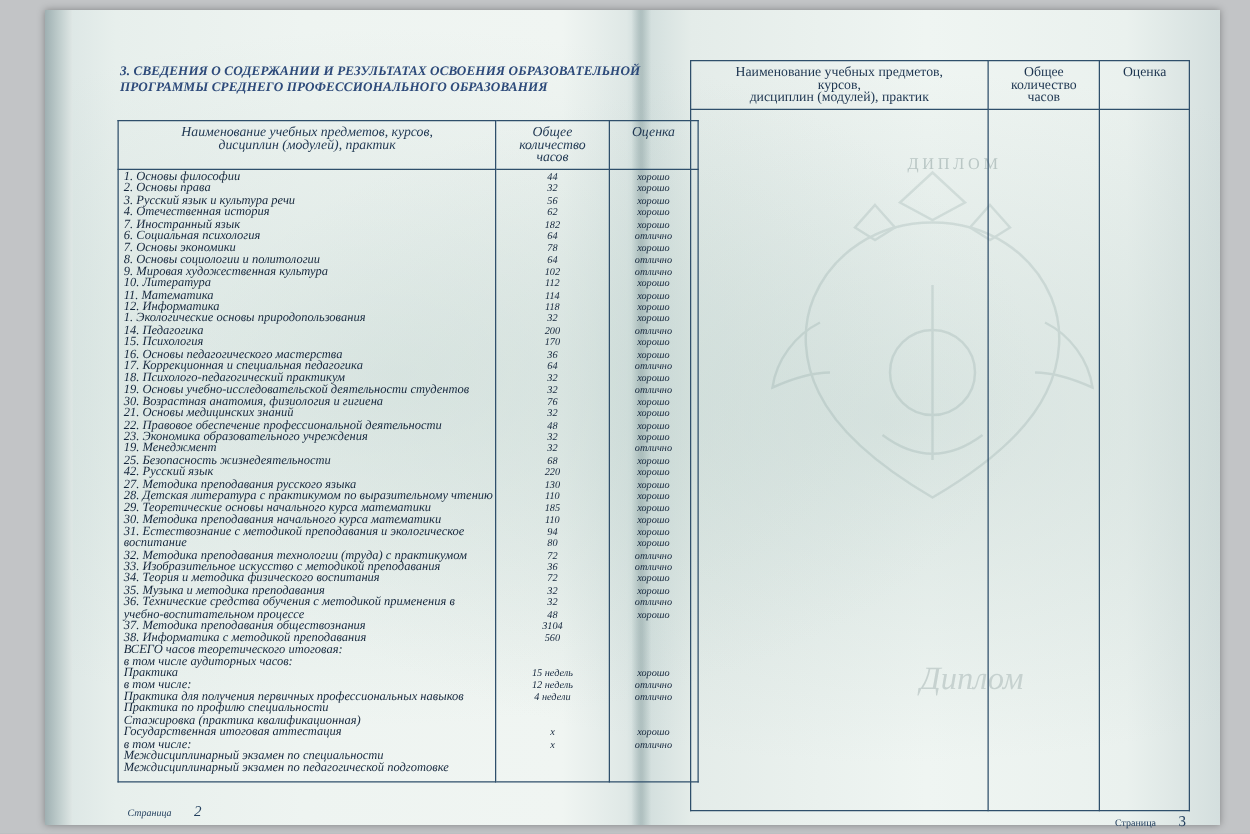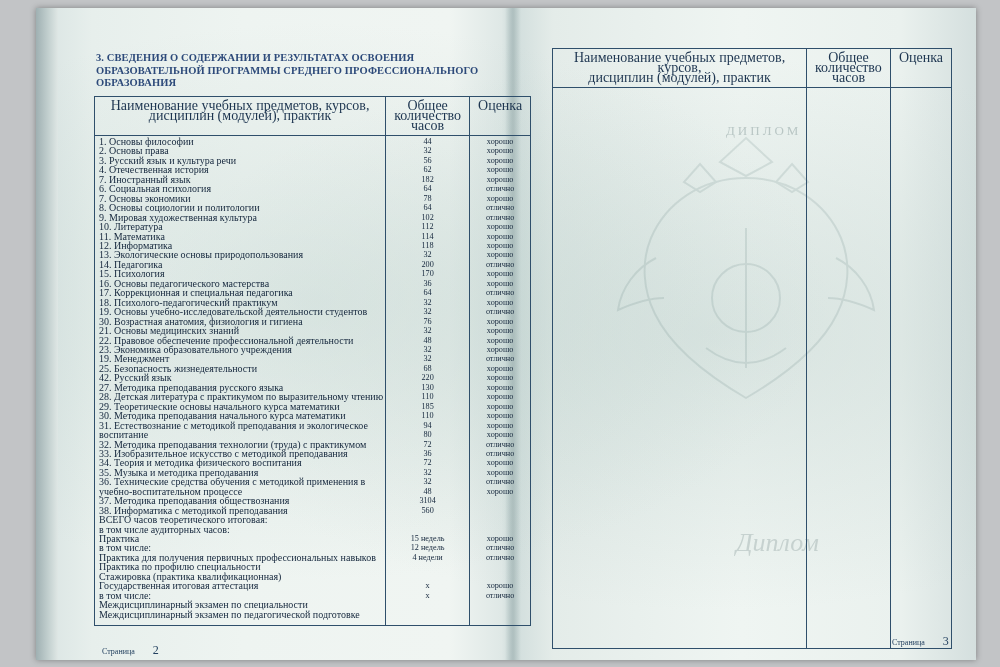--- a/index.html
+++ b/index.html
@@ -111,20 +111,21 @@
     pointer-events: none;
   }
 
   
   .left-page {
     position: absolute;
     left: 30px;
     top: 0;
     width: 440px;
     height: 652px;
+    font-style: italic;
   }
   .section-title {
     position: absolute;
     left: 30px;
     top: 44px;
     width: 425px;
     color: #2d4a7a;
     font-family: "Liberation Serif", serif;
     font-weight: bold;
     font-size: 10.5px;
@@ -137,23 +138,23 @@
     font-family: "Liberation Serif", serif;
   }
   table.doc td, table.doc th {
     border: 1px solid #2f4f6b;
     padding: 0;
     font-weight: normal;
     vertical-align: top;
   }
   .hdr {
     text-align: center;
-    font-size: 14px;
+    font-size: 11px;
     line-height: 10px;
-    padding: 4px 8px !important;
+    padding: 4px 18px !important;
     color: #1d3550;
   }
   .subj {
     font-size: 10px;
     line-height: 9.45px;
     padding: 0 2px 0 4px !important;
     color: #14263c;
     white-space: nowrap;
   }
   .hours, .mark {
@@ -240,21 +241,21 @@
                 <div class="subj">3. Русский язык и культура речи</div>
                 <div class="subj">4. Отечественная история</div>
                 <div class="subj">7. Иностранный язык</div>
                 <div class="subj">6. Социальная психология</div>
                 <div class="subj">7. Основы экономики</div>
                 <div class="subj">8. Основы социологии и политологии</div>
                 <div class="subj">9. Мировая художественная культура</div>
                 <div class="subj">10. Литература</div>
                 <div class="subj">11. Математика</div>
                 <div class="subj">12. Информатика</div>
-                <div class="subj">13. Экологические основы природопользования</div>
+                <div class="subj">1. Экологические основы природопользования</div>
                 <div class="subj">14. Педагогика</div>
                 <div class="subj">15. Психология</div>
                 <div class="subj">16. Основы педагогического мастерства</div>
                 <div class="subj">17. Коррекционная и специальная педагогика</div>
                 <div class="subj">18. Психолого-педагогический практикум</div>
                 <div class="subj">19. Основы учебно-исследовательской деятельности студентов</div>
                 <div class="subj">30. Возрастная анатомия, физиология и гигиена</div>
                 <div class="subj">21. Основы медицинских знаний</div>
                 <div class="subj">22. Правовое обеспечение профессиональной деятельности</div>
                 <div class="subj">23. Экономика образовательного учреждения</div>
@@ -415,19 +416,19 @@
         </thead>
         <tbody>
           <tr>
             <td class="empty"></td>
             <td class="empty"></td>
             <td class="empty"></td>
           </tr>
         </tbody>
       </table>
 
-      <div class="page-num" style="left:370px; top:623px;">
+      <div class="page-num" style="left:370px; top:640px;">
         <span class="lbl">Страница</span>
         <span class="num">3</span>
       </div>
     </div>
   </div>
 </div>
 
 </body></html>

